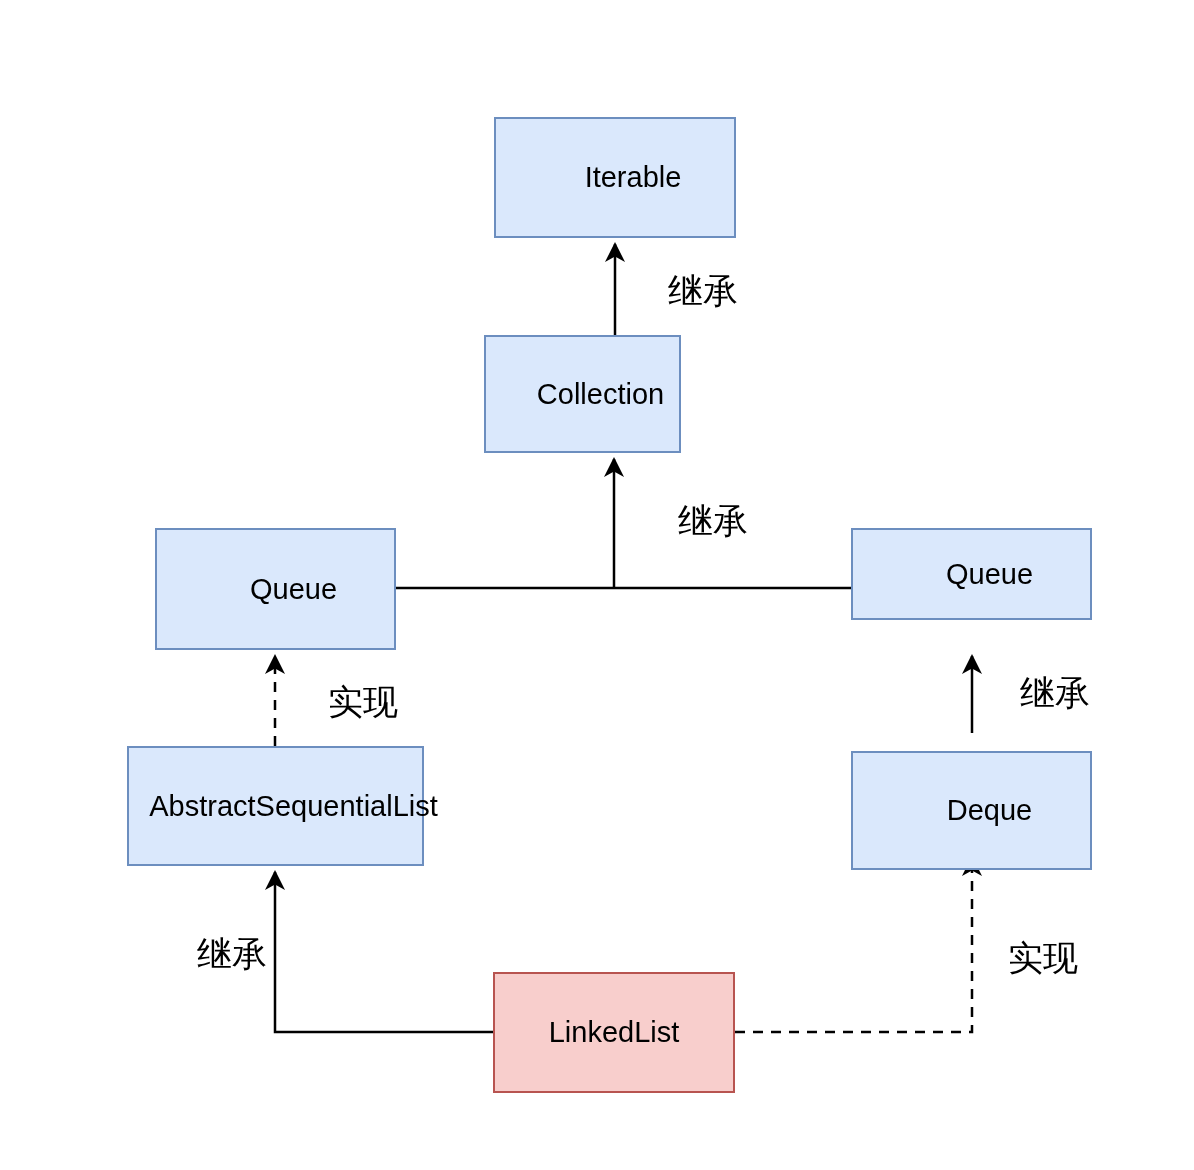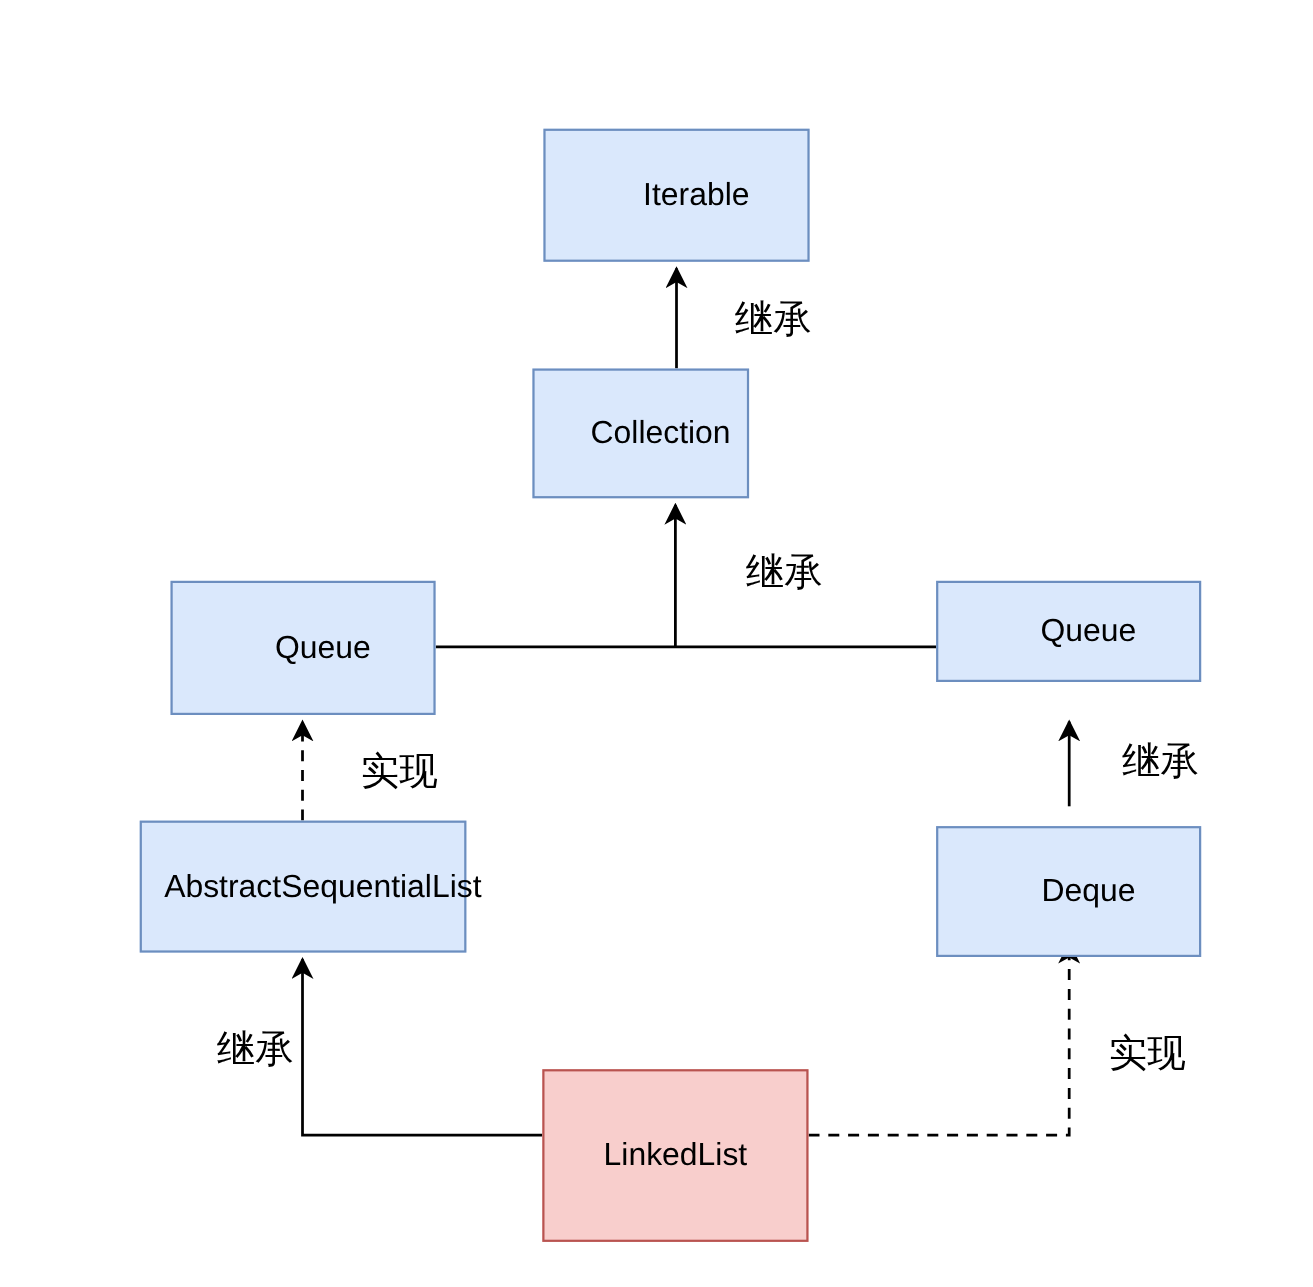--- a/index.html
+++ b/index.html
@@ -106,21 +106,21 @@
   </div>
 
   <div class="node blue" style="left:127px; top:746px; width:297px; height:120px;">
     <span>AbstractSequentialList</span>
   </div>
 
   <div class="node blue" style="left:851px; top:751px; width:241px; height:119px;">
     <span>Deque</span>
   </div>
 
-  <div class="node red" style="left:493px; top:972px; width:242px; height:157px;">
+  <div class="node red" style="left:493px; top:972px; width:242px; height:121px;">
     <span>LinkedList</span>
   </div>
 
   <span class="edge-label" style="left:668px; top:273px;">继承</span>
 
   <span class="edge-label" style="left:678px; top:503px;">继承</span>
 
   <span class="edge-label" style="left:328px; top:684px;">实现</span>
 
   <span class="edge-label" style="left:1020px; top:675px;">继承</span>

